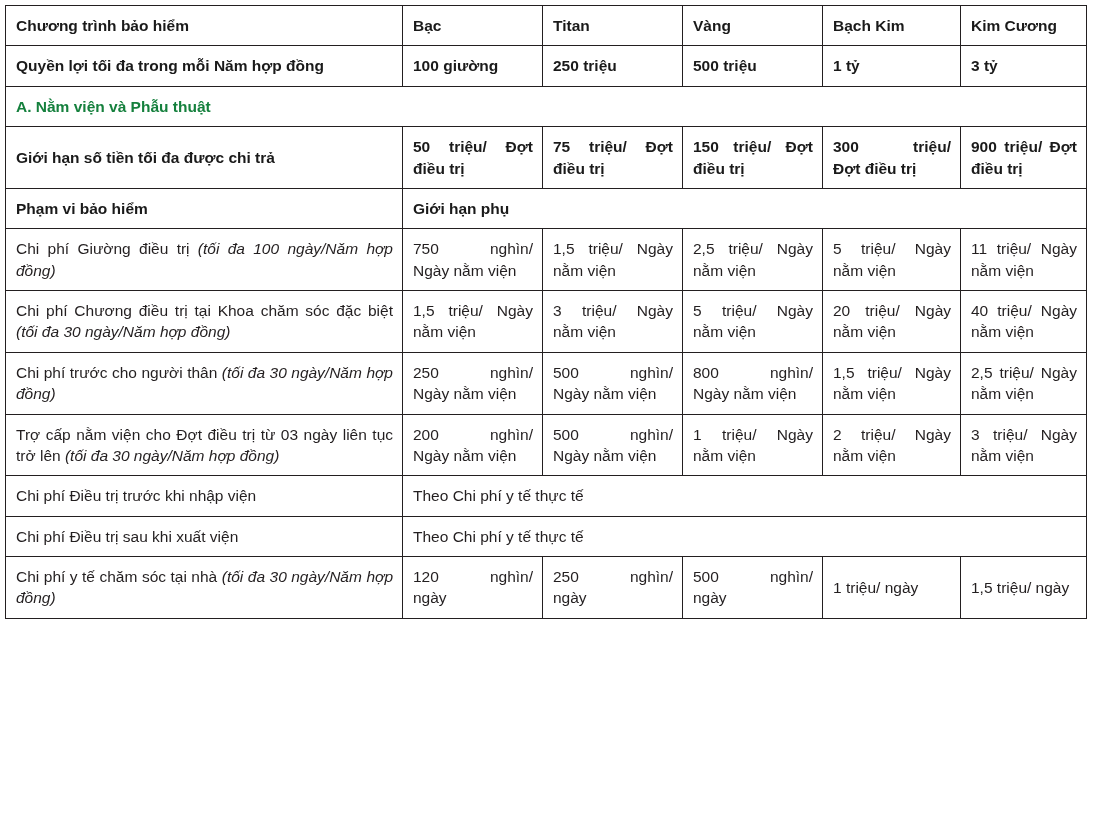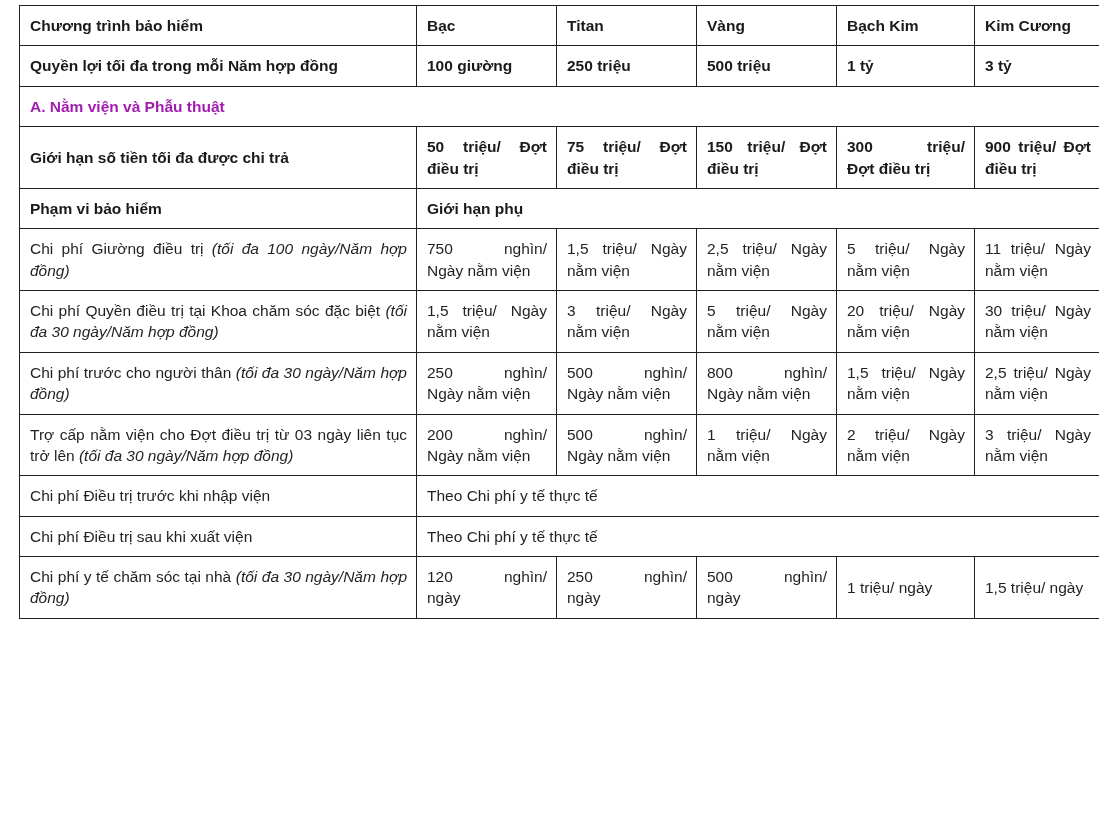--- a/index.html
+++ b/index.html
@@ -10,21 +10,21 @@
   body {
     width: 1099px;
     height: 814px;
     font-family: "Liberation Sans", sans-serif;
     color: #231f20;
     overflow: hidden;
   }
 
   .sheet {
     position: absolute;
-    left: 19px;
+    left: 5px;
     top: 5px;
     width: 1081px;
   }
 
   table.benefits {
     border-collapse: collapse;
     table-layout: fixed;
     width: 1081px;
   }
 
@@ -50,21 +50,21 @@
   
   .row-head td,
   .row-bold td {
     font-weight: bold;
     color: #1a1a1a;
   }
   .row-head td { padding-top: 11px; padding-bottom: 11px; }
 
   .row-section td {
     font-weight: bold;
-    color: #a21caf;
+    color: #15803d;
     padding-top: 11px;
     padding-bottom: 11px;
   }
 
   
   .cell-just {
     text-align: justify;
     text-align-last: left;
   }
   .cell-just > .justline {
@@ -177,39 +177,39 @@
           <span class="justline">5 triệu/ Ngày</span>
           <span class="lastline">nằm viện</span>
         </td>
         <td class="cell-just">
           <span class="justline">11 triệu/ Ngày</span>
           <span class="lastline">nằm viện</span>
         </td>
       </tr>
 
       <tr class="tall">
-        <td class="label-just"><span>Chi phí Quyền điều trị tại Khoa chăm sóc đặc biệt </span><span class="note">(tối đa 30 ngày/Năm hợp đồng)</span></td>
+        <td class="label-just"><span>Chi phí Chương điều trị tại Khoa chăm sóc đặc biệt </span><span class="note">(tối đa 30 ngày/Năm hợp đồng)</span></td>
         <td class="cell-just">
           <span class="justline">1,5 triệu/ Ngày</span>
           <span class="lastline">nằm viện</span>
         </td>
         <td class="cell-just">
           <span class="justline">3 triệu/ Ngày</span>
           <span class="lastline">nằm viện</span>
         </td>
         <td class="cell-just">
           <span class="justline">5 triệu/ Ngày</span>
           <span class="lastline">nằm viện</span>
         </td>
         <td class="cell-just">
           <span class="justline">20 triệu/ Ngày</span>
           <span class="lastline">nằm viện</span>
         </td>
         <td class="cell-just">
-          <span class="justline">30 triệu/ Ngày</span>
+          <span class="justline">40 triệu/ Ngày</span>
           <span class="lastline">nằm viện</span>
         </td>
       </tr>
 
       <tr class="tall">
         <td class="label-just"><span>Chi phí trước cho người thân </span><span class="note">(tối đa 30 ngày/Năm hợp đồng)</span></td>
         <td class="cell-just">
           <span class="justline">250 nghìn/</span>
           <span class="lastline">Ngày nằm viện</span>
         </td>

